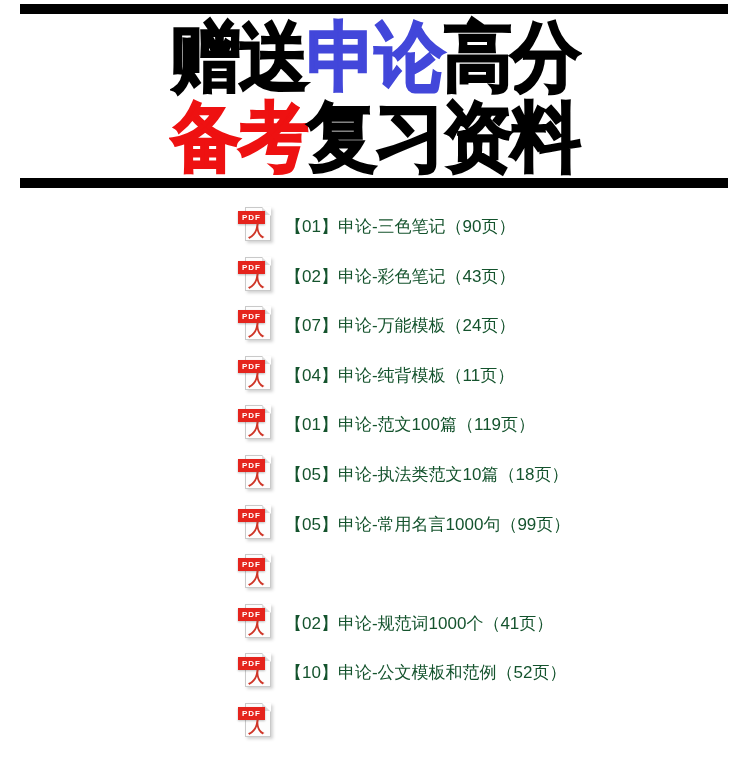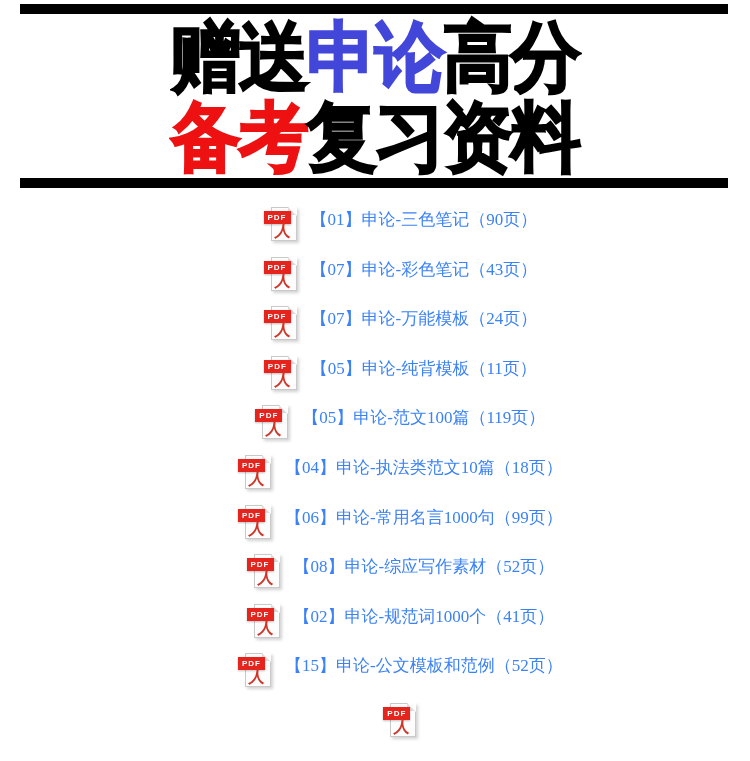--- a/index.html
+++ b/index.html
@@ -26,21 +26,21 @@
     -webkit-text-stroke: 2px currentColor;
   }
   .title-line-1 { top: 19px; }
   .title-line-2 { top: 99px; }
   .seg-black { color: #000000; -webkit-text-stroke-color: #000000; }
   .seg-blue  { color: #4247da; -webkit-text-stroke-color: #4247da; }
   .seg-red   { color: #ee1111; -webkit-text-stroke-color: #ee1111; }
 
   
   .pdf-list { position: absolute; top: 206px; left: 238px; }
-  .row { display: flex; align-items: flex-start; height: 38px; margin-bottom: 11.6px; cursor: pointer; justify-content: center; }
+  .row { display: flex; align-items: flex-start; height: 38px; margin-bottom: 11.6px; cursor: pointer; }
 
   
   .pdficon { position: relative; width: 34px; height: 38px; flex: 0 0 34px; }
   .sheet {
     position: absolute; left: 7px; top: 1px; width: 26px; height: 34px;
     background: #fdfdfd; border: 1px solid #c9c9c9;
     box-shadow: 2px 2px 3px rgba(0,0,0,0.18);
   }
   .sheet::before { 
     content: ""; position: absolute; top: -1px; right: -1px;
@@ -58,24 +58,23 @@
     padding: 0 4px; letter-spacing: 1px;
     box-shadow: 0 1px 2px rgba(0,0,0,0.25);
   }
   .glyph {
     position: absolute; left: 11px; top: 17px;
     color: #cf3527; font-size: 16px; font-weight: bold;
     transform: skewX(-6deg); line-height: 1;
   }
 
   .label {
-    margin-left: 13px; margin-top: 3px;
-    font-size: 17px; line-height: 22px; color: #3b82f6;
+    margin-left: 13px; margin-top: 10px;
+    font-size: 17px; line-height: 22px; color: #14532d;
     white-space: nowrap;
-    font-family: Liberation Serif, serif;
   }
 </style>
 </head>
 <body>
 
 <div class="page-wrap">
 
   <div class="bar bar-top"></div>
 
   <div class="title-line title-line-1">
@@ -97,93 +96,92 @@
     </span>
     <span class="label">【01】申论-三色笔记（90页）</span>
   </div>
 
   <div class="row">
     <span class="pdficon">
       <span class="sheet"></span>
       <span class="banner">PDF</span>
       <span class="glyph">人</span>
     </span>
-    <span class="label">【07】申论-彩色笔记（43页）</span>
+    <span class="label">【02】申论-彩色笔记（43页）</span>
   </div>
 
   <div class="row">
     <span class="pdficon">
       <span class="sheet"></span>
       <span class="banner">PDF</span>
       <span class="glyph">人</span>
     </span>
     <span class="label">【07】申论-万能模板（24页）</span>
   </div>
 
   <div class="row">
     <span class="pdficon">
       <span class="sheet"></span>
       <span class="banner">PDF</span>
       <span class="glyph">人</span>
     </span>
-    <span class="label">【05】申论-纯背模板（11页）</span>
+    <span class="label">【04】申论-纯背模板（11页）</span>
   </div>
 
   <div class="row">
     <span class="pdficon">
       <span class="sheet"></span>
       <span class="banner">PDF</span>
       <span class="glyph">人</span>
     </span>
-    <span class="label">【05】申论-范文100篇（119页）</span>
+    <span class="label">【01】申论-范文100篇（119页）</span>
   </div>
 
   <div class="row">
     <span class="pdficon">
       <span class="sheet"></span>
       <span class="banner">PDF</span>
       <span class="glyph">人</span>
     </span>
-    <span class="label">【04】申论-执法类范文10篇（18页）</span>
+    <span class="label">【05】申论-执法类范文10篇（18页）</span>
   </div>
 
   <div class="row">
     <span class="pdficon">
       <span class="sheet"></span>
       <span class="banner">PDF</span>
       <span class="glyph">人</span>
     </span>
-    <span class="label">【06】申论-常用名言1000句（99页）</span>
+    <span class="label">【05】申论-常用名言1000句（99页）</span>
   </div>
 
   <div class="row">
     <span class="pdficon">
       <span class="sheet"></span>
       <span class="banner">PDF</span>
       <span class="glyph">人</span>
     </span>
-    <span class="label">【08】申论-综应写作素材（52页）</span>
   </div>
 
   <div class="row">
     <span class="pdficon">
       <span class="sheet"></span>
       <span class="banner">PDF</span>
       <span class="glyph">人</span>
     </span>
     <span class="label">【02】申论-规范词1000个（41页）</span>
   </div>
 
   <div class="row">
     <span class="pdficon">
       <span class="sheet"></span>
       <span class="banner">PDF</span>
       <span class="glyph">人</span>
     </span>
-    <span class="label">【15】申论-公文模板和范例（52页）</span>
+    <span class="label">【10】申论-公文模板和范例（52页）</span>
   </div>
 
   <div class="row">
     <span class="pdficon">
       <span class="sheet"></span>
       <span class="banner">PDF</span>
       <span class="glyph">人</span>
     </span>
   </div>
 </div>

